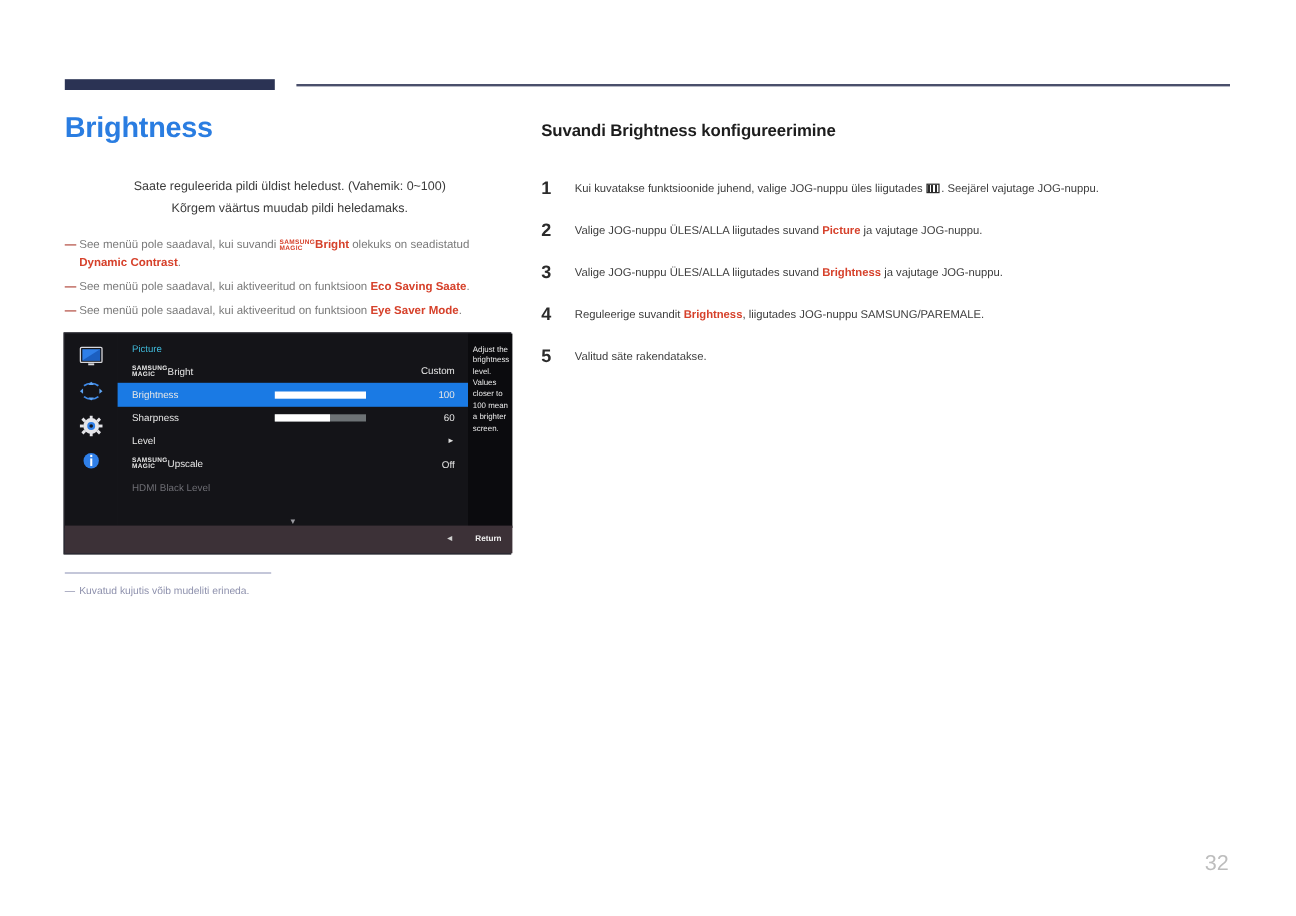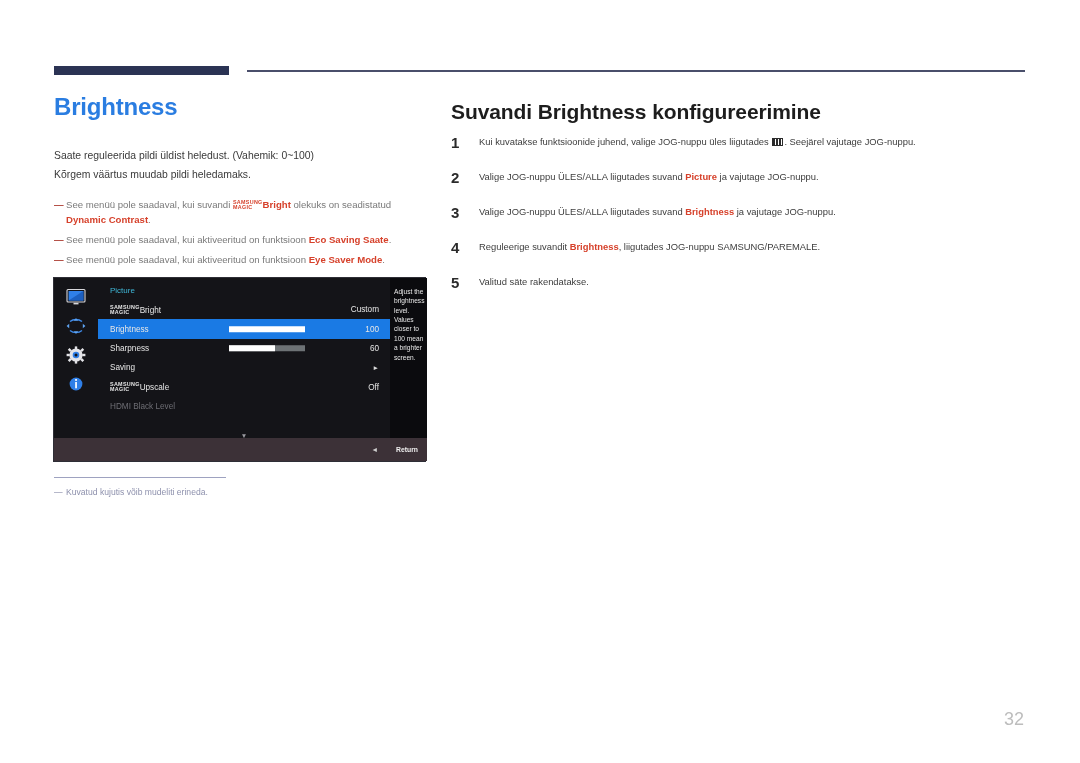--- a/index.html
+++ b/index.html
@@ -39,20 +39,21 @@
     color: #2a7de1;
     letter-spacing: -0.2px;
     margin: 0 0 28px 0;
     line-height: 1.1;
   }
   .body-line {
     font-size: 10.4px;
     color: #3a3a3a;
     line-height: 1.62;
     margin: 0 0 2px 0;
+    text-align: center;
   }
   .notes { margin-top: 14px; }
   .note {
     position: relative;
     font-size: 9.6px;
     color: #7a7a7a;
     line-height: 1.55;
     padding-left: 12px;
     margin-bottom: 5px;
   }
@@ -179,23 +180,23 @@
   .img-note .dash {
     position: absolute; left: 0; top: 0;
     color: #8e91ad;
   }
 
   
   .right-col {
     position: absolute; left: 451px; top: 100px; width: 580px;
   }
   .h2 {
-    font-size: 21px; font-weight: bold;
+    font-size: 14px; font-weight: bold;
     color: #1d1d1d;
-    margin: 0 0 11px 0;
+    margin: 0 0 34px 0;
     letter-spacing: -0.1px;
   }
   .step {
     position: relative;
     padding-left: 28px;
     margin-bottom: 21px;
     font-size: 9.4px;
     color: #3d3d3d;
     line-height: 1.5;
   }
@@ -322,21 +323,21 @@
 
         <div class="osd-row">
           <span class="osd-label">Sharpness</span>
           <span class="slider">
               <i style="width:60%"></i>
             </span>
           <span class="osd-val">60</span>
         </div>
 
         <div class="osd-row">
-          <span class="osd-label">Saving</span>
+          <span class="osd-label">Level</span>
           <span class="osd-val arrow-right">►</span>
         </div>
 
         <div class="osd-row">
           <span class="osd-label"><span class="magic" style="color:#e6e6e6;"><span>SAMSUNG</span><span>MAGIC</span></span><span>Upscale</span></span>
           <span class="osd-val">Off</span>
         </div>
 
         <div class="osd-row dim">
           <span class="osd-label">HDMI Black Level</span>

